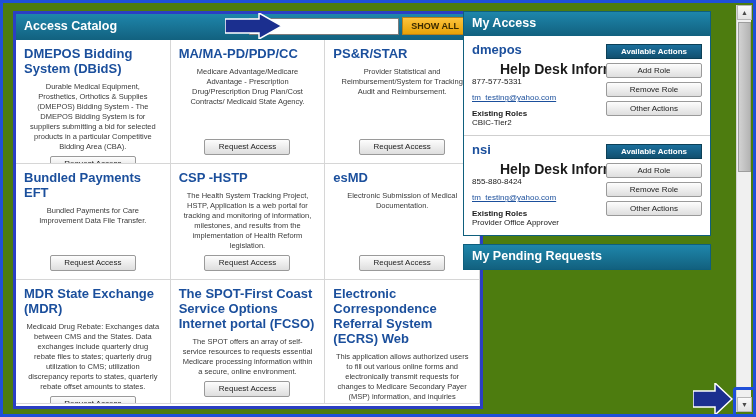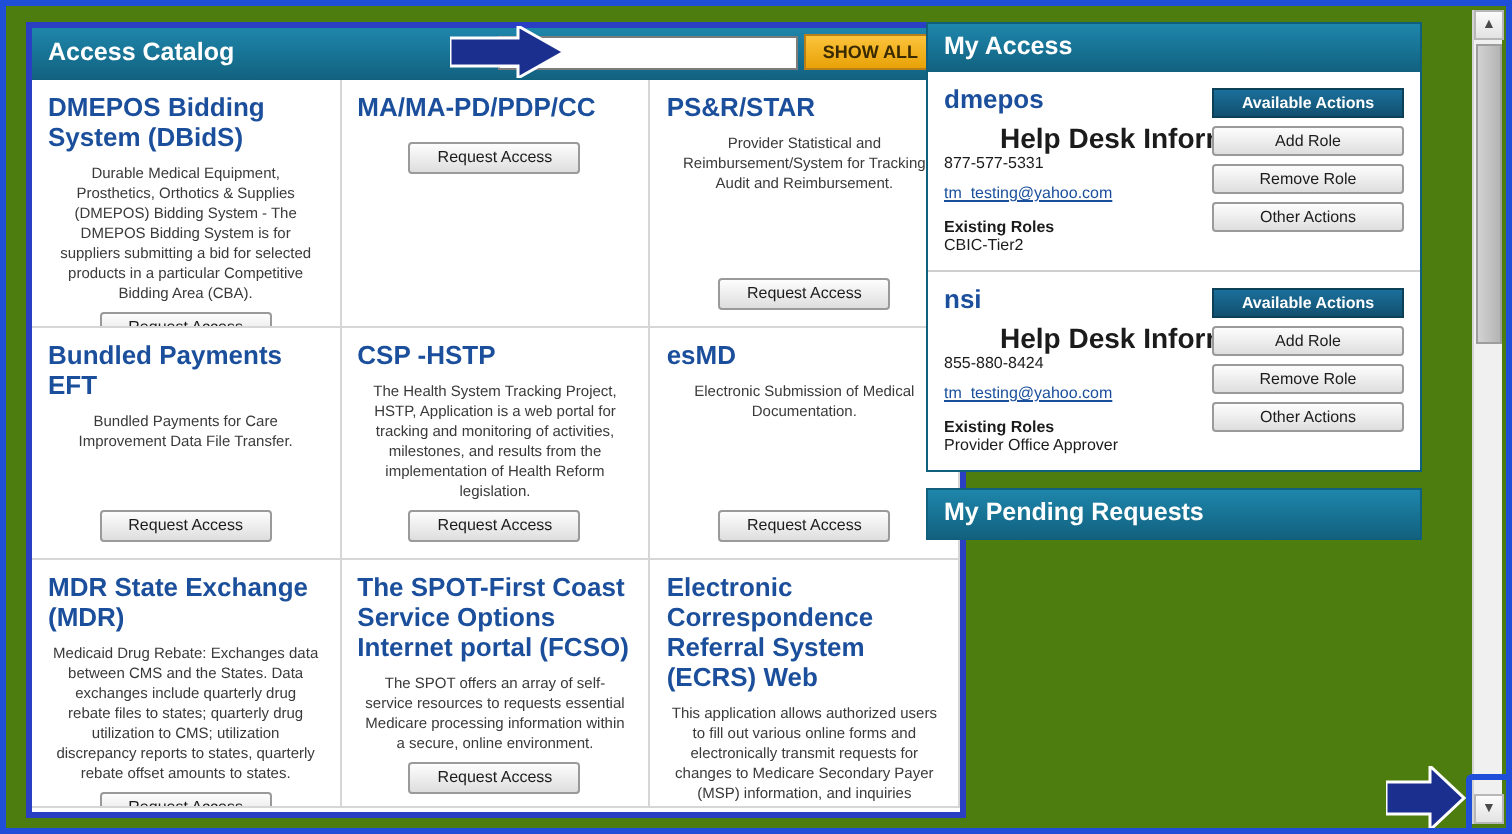--- a/index.html
+++ b/index.html
@@ -253,36 +253,37 @@
 
     <div class="grid">
 
       <div class="card">
         <div class="card-title">DMEPOS Bidding System (DBidS)</div>
         <div class="card-desc">Durable Medical Equipment, Prosthetics, Orthotics &amp; Supplies (DMEPOS) Bidding System - The DMEPOS Bidding System is for suppliers submitting a bid for selected products in a particular Competitive Bidding Area (CBA).</div>
         <div class="req-btn">Request Access</div>
       </div>
       <div class="card">
         <div class="card-title">MA/MA-PD/PDP/CC</div>
+        <div class="card-desc">Medicare Advantage/Medicare Advantage - Prescription Drug/Prescription Drug Plan/Cost Contracts/ Medicaid State Agency.</div>
         <div class="req-btn">Request Access</div>
       </div>
       <div class="card">
         <div class="card-title">PS&amp;R/STAR</div>
         <div class="card-desc">Provider Statistical and Reimbursement/System for Tracking Audit and Reimbursement.</div>
         <div class="req-btn">Request Access</div>
       </div>
 
       <div class="card">
         <div class="card-title">Bundled Payments EFT</div>
         <div class="card-desc">Bundled Payments for Care Improvement Data File Transfer.</div>
         <div class="req-btn">Request Access</div>
       </div>
       <div class="card">
         <div class="card-title">CSP -HSTP</div>
-        <div class="card-desc">The Health System Tracking Project, HSTP, Application is a web portal for tracking and monitoring of activities, milestones, and results from the implementation of Health Reform legislation.</div>
+        <div class="card-desc">The Health System Tracking Project, HSTP, Application is a web portal for tracking and monitoring of information, milestones, and results from the implementation of Health Reform legislation.</div>
         <div class="req-btn">Request Access</div>
       </div>
       <div class="card">
         <div class="card-title">esMD</div>
         <div class="card-desc">Electronic Submission of Medical Documentation.</div>
         <div class="req-btn">Request Access</div>
       </div>
 
       <div class="card">
         <div class="card-title">MDR State Exchange (MDR)</div>

